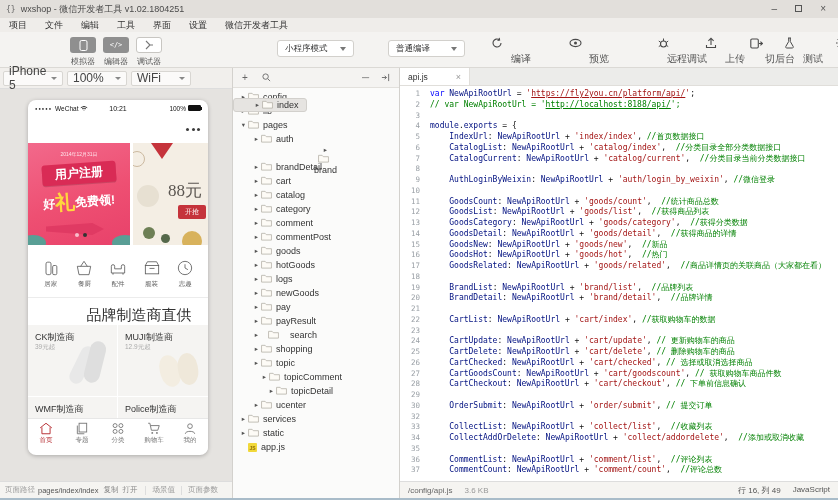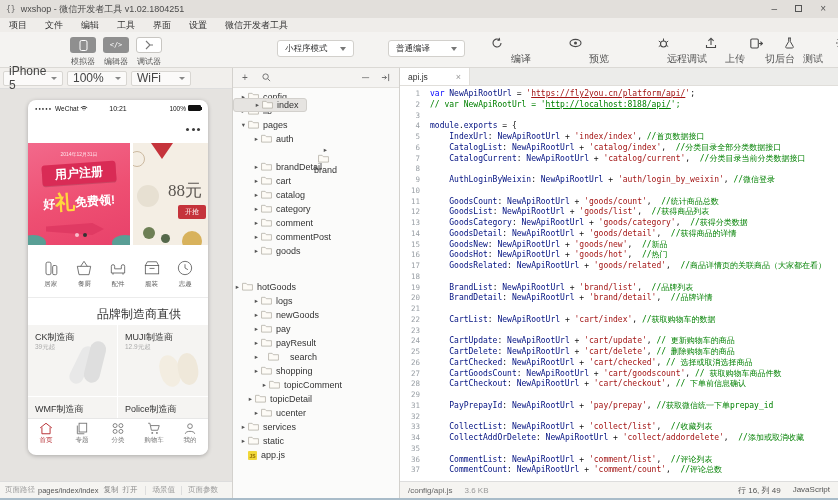--- a/index.html
+++ b/index.html
@@ -73,21 +73,21 @@
   .b-dots{position:absolute;top:133px;left:0;width:105px;display:flex;justify-content:center;gap:4px;}
   .b-dots i{width:4px;height:4px;border-radius:50%;}
   .b-dots .off{background:rgba(255,255,255,.65);}
   .b-dots .on{background:#333;}
   
   .channels{position:absolute;top:150px;left:0;right:0;height:46px;display:flex;justify-content:space-around;align-items:center;padding:0 6px;}
   .chan{text-align:center;width:30px;}
   .chan svg{display:block;margin:0 auto;}
   .chan .clabel{font-size:6.5px;color:#666;margin-top:2px;}
   .divider{position:absolute;top:197px;left:0;right:0;height:1px;background:#ececec;}
-  .section-title{position:absolute;top:206px;left:0;right:0;text-align:center;font-size:12px;color:#333;margin-left:42px;}
+  .section-title{position:absolute;top:206px;left:0;right:0;text-align:center;font-size:15px;color:#333;margin-left:42px;}
   
   .brands{position:absolute;top:225px;left:0;right:0;bottom:37px;display:flex;flex-wrap:wrap;overflow:hidden;background:#fff;align-items:center;}
   .brand{position:relative;width:89px;height:71px;background:#f5f4f2;margin:0 1px 1px 0;overflow:hidden;}
   .brand:nth-child(2n){margin-right:0;width:90px;}
   .brand .bname{position:absolute;top:6px;left:7px;font-size:9px;color:#333;}
   .brand .bprice{position:absolute;top:18px;left:7px;font-size:6.5px;color:#aaa;}
   .brand .img-sock1{position:absolute;right:14px;top:16px;width:16px;height:42px;background:#dedede;border-radius:8px;transform:rotate(14deg);}
   .brand .img-sock2{position:absolute;right:28px;top:20px;width:14px;height:40px;background:#e8e8e8;border-radius:8px;transform:rotate(26deg);}
   .brand .img-slip1{position:absolute;right:10px;top:28px;width:20px;height:32px;background:#efe8da;border-radius:10px/14px;transform:rotate(-8deg);}
   .brand .img-slip2{position:absolute;right:28px;top:30px;width:20px;height:32px;background:#f3ede1;border-radius:10px/14px;transform:rotate(-16deg);}
@@ -514,21 +514,21 @@
             </svg></span>
           <span>commentPost</span>
         </div>
         <div class="trow" style="padding-left: 19px;">
           <span class="arr">▸</span>
           <span class="ficon"><svg width="11" height="9" viewBox="0 0 12 10">
               <path d="M0.5 1.5 H4.5 L5.8 3 H11.5 V9 H0.5 Z" fill="#fdfbf6" stroke="#b6b2aa" stroke-width="0.9"></path>
             </svg></span>
           <span>goods</span>
         </div>
-        <div class="trow" style=" margin-top: 22px;">
+        <div class="trow" style="padding-left: 19px;">
           <span class="arr">▸</span>
           <span class="ficon"><svg width="11" height="9" viewBox="0 0 12 10">
               <path d="M0.5 1.5 H4.5 L5.8 3 H11.5 V9 H0.5 Z" fill="#fdfbf6" stroke="#b6b2aa" stroke-width="0.9"></path>
             </svg></span>
           <span>hotGoods</span>
         </div>
         <div class="trow sel" style="padding-left: 19px;">
           <span class="arr">▸</span>
           <span class="ficon"><svg width="11" height="9" viewBox="0 0 12 10">
               <path d="M0.5 1.5 H4.5 L5.8 3 H11.5 V9 H0.5 Z" fill="#fdfbf6" stroke="#b6b2aa" stroke-width="0.9"></path>
@@ -570,28 +570,35 @@
             </svg></span>
           <span>search</span>
         </div>
         <div class="trow" style="padding-left: 19px;">
           <span class="arr">▸</span>
           <span class="ficon"><svg width="11" height="9" viewBox="0 0 12 10">
               <path d="M0.5 1.5 H4.5 L5.8 3 H11.5 V9 H0.5 Z" fill="#fdfbf6" stroke="#b6b2aa" stroke-width="0.9"></path>
             </svg></span>
           <span>shopping</span>
         </div>
+        <div class="trow" style="padding-left: 19px;">
+          <span class="arr">▸</span>
+          <span class="ficon"><svg width="11" height="9" viewBox="0 0 12 10">
+              <path d="M0.5 1.5 H4.5 L5.8 3 H11.5 V9 H0.5 Z" fill="#fdfbf6" stroke="#b6b2aa" stroke-width="0.9"></path>
+            </svg></span>
+          <span>topic</span>
+        </div>
         <div class="trow" style="padding-left: 27px;">
           <span class="arr">▸</span>
           <span class="ficon"><svg width="11" height="9" viewBox="0 0 12 10">
               <path d="M0.5 1.5 H4.5 L5.8 3 H11.5 V9 H0.5 Z" fill="#fdfbf6" stroke="#b6b2aa" stroke-width="0.9"></path>
             </svg></span>
           <span>topicComment</span>
         </div>
-        <div class="trow" style="padding-left: 13px;">
+        <div class="trow" style="padding-left: 34px;">
           <span class="arr">▸</span>
           <span class="ficon"><svg width="11" height="9" viewBox="0 0 12 10">
               <path d="M0.5 1.5 H4.5 L5.8 3 H11.5 V9 H0.5 Z" fill="#fdfbf6" stroke="#b6b2aa" stroke-width="0.9"></path>
             </svg></span>
           <span>topicDetail</span>
         </div>
         <div class="trow" style="padding-left: 19px;">
           <span class="arr">▸</span>
           <span class="ficon"><svg width="11" height="9" viewBox="0 0 12 10">
               <path d="M0.5 1.5 H4.5 L5.8 3 H11.5 V9 H0.5 Z" fill="#fdfbf6" stroke="#b6b2aa" stroke-width="0.9"></path>
@@ -737,22 +744,22 @@
         </div>
         <div class="cl">
           <span class="ln">28</span>
           <span class="ct">    <span class="tok-id">CartCheckout</span>: <span class="tok-id">NewApiRootUrl</span> + <span class="tok-str">'cart/checkout'</span>, <span class="tok-com">// 下单前信息确认</span></span>
         </div>
         <div class="cl">
           <span class="ln">29</span>
           <span class="ct"></span>
         </div>
         <div class="cl">
-          <span class="ln">31</span>
-          <span class="ct">    <span class="tok-id">PayPrepayId</span>: <span class="tok-id">NewApiRootUrl</span> + <span class="tok-str">'pay/prepay'</span>, <span class="tok-com">//获取微信统一下单prepay_id</span></span>
+          <span class="ln">30</span>
+          <span class="ct">    <span class="tok-id">OrderSubmit</span>: <span class="tok-id">NewApiRootUrl</span> + <span class="tok-str">'order/submit'</span>, <span class="tok-com">// 提交订单</span></span>
         </div>
         <div class="cl">
           <span class="ln">32</span>
           <span class="ct"></span>
         </div>
         <div class="cl">
           <span class="ln">33</span>
           <span class="ct">    <span class="tok-id">CollectList</span>: <span class="tok-id">NewApiRootUrl</span> + <span class="tok-str">'collect/list'</span>,  <span class="tok-com">//收藏列表</span></span>
         </div>
         <div class="cl">

